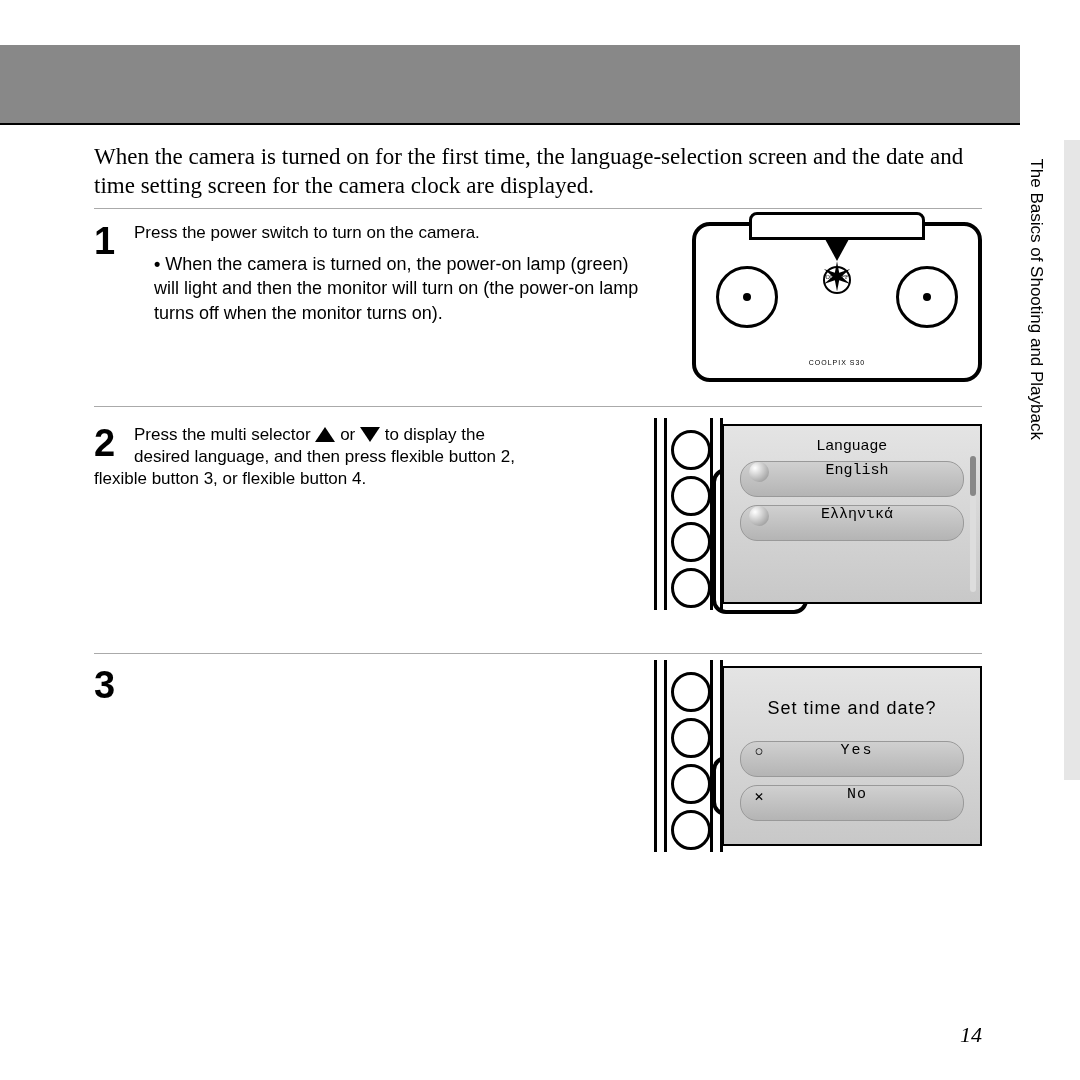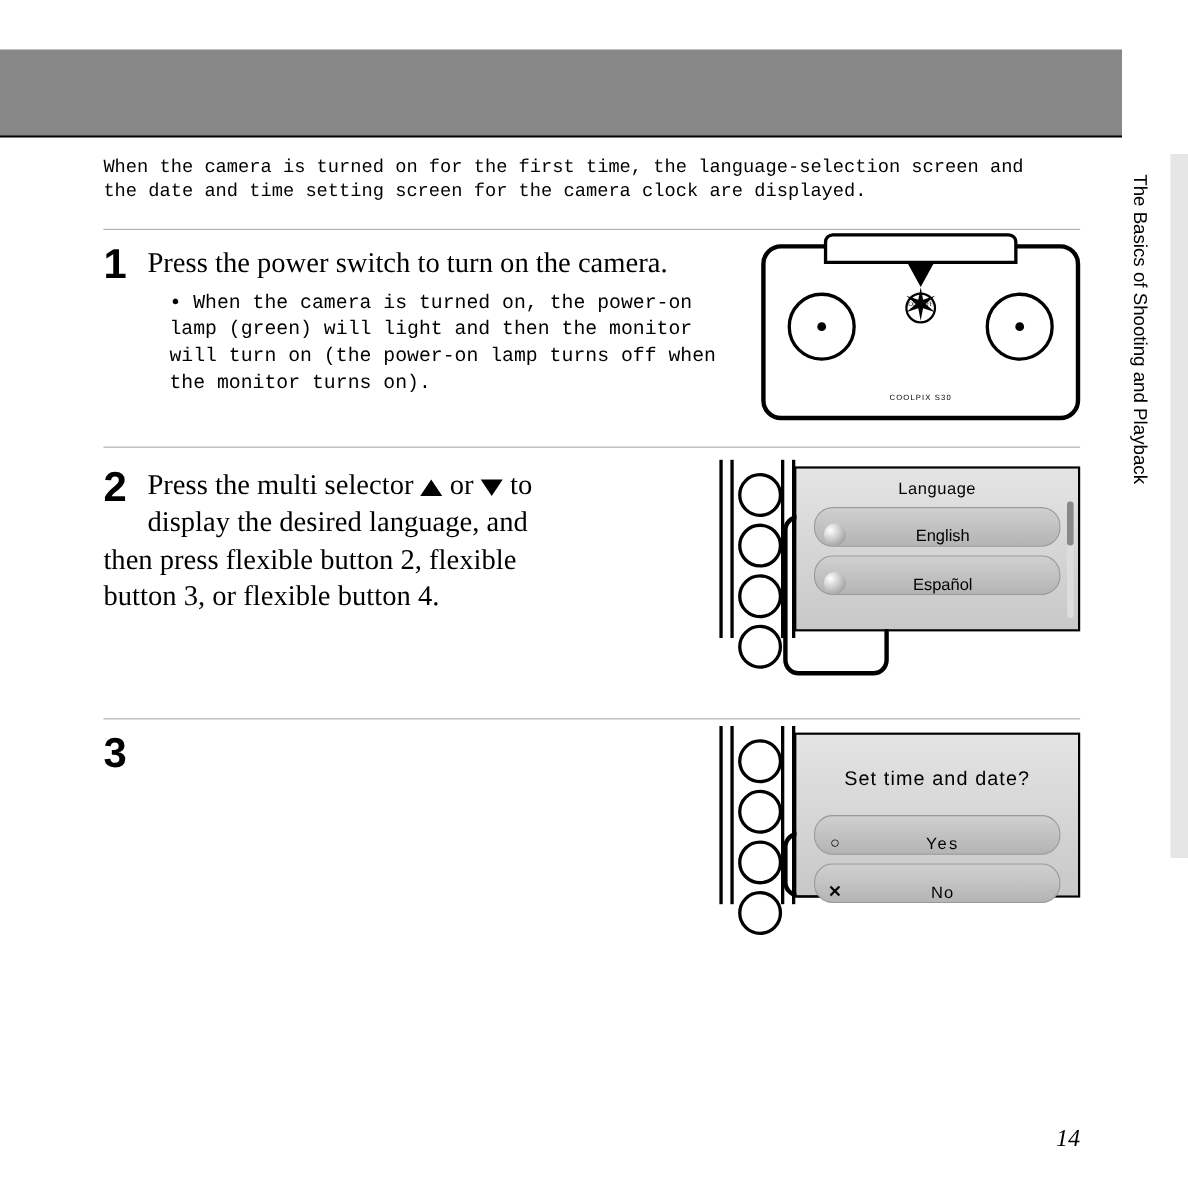--- a/index.html
+++ b/index.html
@@ -1,29 +1,29 @@
 <!DOCTYPE html>
 <html><head>
 <meta charset="utf-8">
 <style>
 html,body{margin:0;padding:0;width:1080px;height:1080px;background:#fff;font-family:Georgia,serif;color:#000}
 .page{position:relative;width:1080px;height:1080px;overflow:hidden}
 .gray-bar{position:absolute;left:0;top:45px;width:1020px;height:78px;background:#888}
 .gray-bar-bottom-line{position:absolute;left:0;top:123px;width:1020px;height:2px;background:#000}
 .title{position:absolute;left:94px;right:98px;top:55px;font-family:"Arial Black",Arial,sans-serif;font-weight:900;font-size:31px;letter-spacing:0.3px;white-space:nowrap}
 .title .hr{display:block;height:2px;background:#000;margin-bottom:10px}
-.intro{position:absolute;left:94px;right:110px;top:142px;font-family:Liberation Mono, monospace;font-size:17px;line-height:1.28}
+.intro{position:absolute;left:94px;right:110px;top:142px;font-family:Liberation Serif, serif;font-size:23px;line-height:1.28}
 .sep{position:absolute;left:94px;right:98px;height:1px;background:#aaa}
 .sep.s1{top:208px}
 .sep.s2{top:406px}
 .sep.s3{top:653px}
 .step{position:absolute;left:94px;right:98px}
 .step .num{font-family:"Arial Black",Arial,sans-serif;font-weight:900;font-size:38px;float:left;width:40px;line-height:1}
-.step .txt{font-family:Liberation Serif, serif;font-size:26px;line-height:1.3}
-.step .bullet{margin-left:60px;margin-top:8px;font-family:Liberation Mono, monospace;font-size:18px;line-height:1.35}
+.step .txt{font-family:Liberation Sans, sans-serif;font-size:17px;line-height:1.3}
+.step .bullet{margin-left:60px;margin-top:8px;font-family:Liberation Sans, sans-serif;font-size:18px;line-height:1.35}
 .step .bullet::before{content:"• ";font-weight:bold}
 .step1{top:222px}
 .step2{top:424px}
 .step3{top:666px}
 .step1 .txt{max-width:520px}
 .step2 .txt,.step3 .txt{max-width:430px}
 .step1 .bullet{max-width:500px}
 .bold{font-weight:700}
 .tri-up,.tri-down{display:inline-block;width:0;height:0;vertical-align:-2px}
 .tri-up{border-left:10px solid transparent;border-right:10px solid transparent;border-bottom:15px solid #000}
@@ -36,24 +36,24 @@
 .cam-lens.l{left:12px}
 .cam-lens.r{right:12px}
 .cam-lens::after{content:"";position:absolute;left:50%;top:50%;width:8px;height:8px;background:#000;border-radius:50%;transform:translate(-50%,-50%)}
 .cam-pwr{position:absolute;left:50%;top:26px;transform:translateX(-50%);width:28px;height:28px;border:2px solid #000;border-radius:50%;font-size:6px;text-align:center;line-height:1;padding-top:6px;box-sizing:border-box}
 .cam-pwr-arrow{position:absolute;left:50%;top:-1px;transform:translateX(-50%);width:0;height:0;border-left:12px solid transparent;border-right:12px solid transparent;border-top:22px solid #000}
 .cam-star{position:absolute;left:50%;top:14px;transform:translateX(-50%);font-size:40px;color:#000;pointer-events:none}
 .cam-label{position:absolute;bottom:4px;left:50%;transform:translateX(-50%);font-size:7px;letter-spacing:1px;font-family:Arial}
 .ill2,.ill3{position:absolute;right:98px}
 .ill2{top:424px}
 .ill3{top:666px}
-.screen{position:relative;width:260px;height:150px;border:2px solid #000;background:linear-gradient(#e4e4e4,#c8c8c8);box-sizing:border-box}
+.screen{position:relative;width:260px;height:180px;border:2px solid #000;background:linear-gradient(#e4e4e4,#c8c8c8);box-sizing:border-box}
 .screen-head{font-family:Arial;font-size:15px;text-align:center;margin-top:10px;letter-spacing:0.5px}
 .screen-prompt{font-family:Arial;font-size:18px;text-align:center;margin-top:30px;letter-spacing:1px}
-.opt{margin:8px 16px 0 16px;height:34px;border-radius:17px;background:linear-gradient(#d0d0d0,#b4b4b4);border:1px solid #999;font-family:Liberation Sans, sans-serif;font-size:15px;display:flex;align-items:flex-end;position:relative}
+.opt{margin:8px 16px 0 16px;height:34px;border-radius:17px;background:linear-gradient(#d0d0d0,#b4b4b4);border:1px solid #999;font-family:Liberation Mono, monospace;font-size:15px;display:flex;align-items:flex-start;position:relative}
 .opt .dot{width:20px;height:20px;border-radius:50%;background:radial-gradient(circle at 30% 30%,#fff,#888);margin-left:8px;margin-right:10px;flex:none}
 .opt .lbl{flex:1;text-align:center;margin-left:-28px}
 .opt.ico .sym{width:20px;height:20px;margin-left:8px;margin-right:10px;flex:none;display:flex;align-items:center;justify-content:center;font-size:15px;font-weight:bold}
 .scrollbar{position:absolute;right:4px;top:30px;width:6px;bottom:10px;background:#ddd;border-radius:3px}
 .scrollbar::after{content:"";position:absolute;top:0;left:0;width:6px;height:40px;background:#888;border-radius:3px}
 .btncol{position:absolute;left:-68px;top:0;bottom:0;width:66px}
 .barL,.barR{position:absolute;top:-6px;bottom:-6px;width:7px;background:#fff;border-left:3px solid #000;border-right:3px solid #000}
 .barL{left:0}
 .barR{left:56px}
 .fbtn{position:absolute;width:34px;height:34px;border:3px solid #000;border-radius:50%;background:#fff;left:17px}
@@ -121,21 +121,21 @@
     <div class="hlbox"></div>
     <div class="screen">
       <div class="scrollbar"></div>
       <div class="screen-head">Language</div>
       <div class="opt">
           <span class="dot"></span>
           <span class="lbl">English</span>
         </div>
       <div class="opt">
           <span class="dot"></span>
-          <span class="lbl">Español</span>
+          <span class="lbl">Ελληνικά</span>
         </div>
     </div>
   </div>
 
   <div class="ill3">
     <div class="btncol">
       <div class="barL"></div>
       <div class="barR"></div>
       <div class="fbtn fb1"></div>
       <div class="fbtn fb2"></div>

